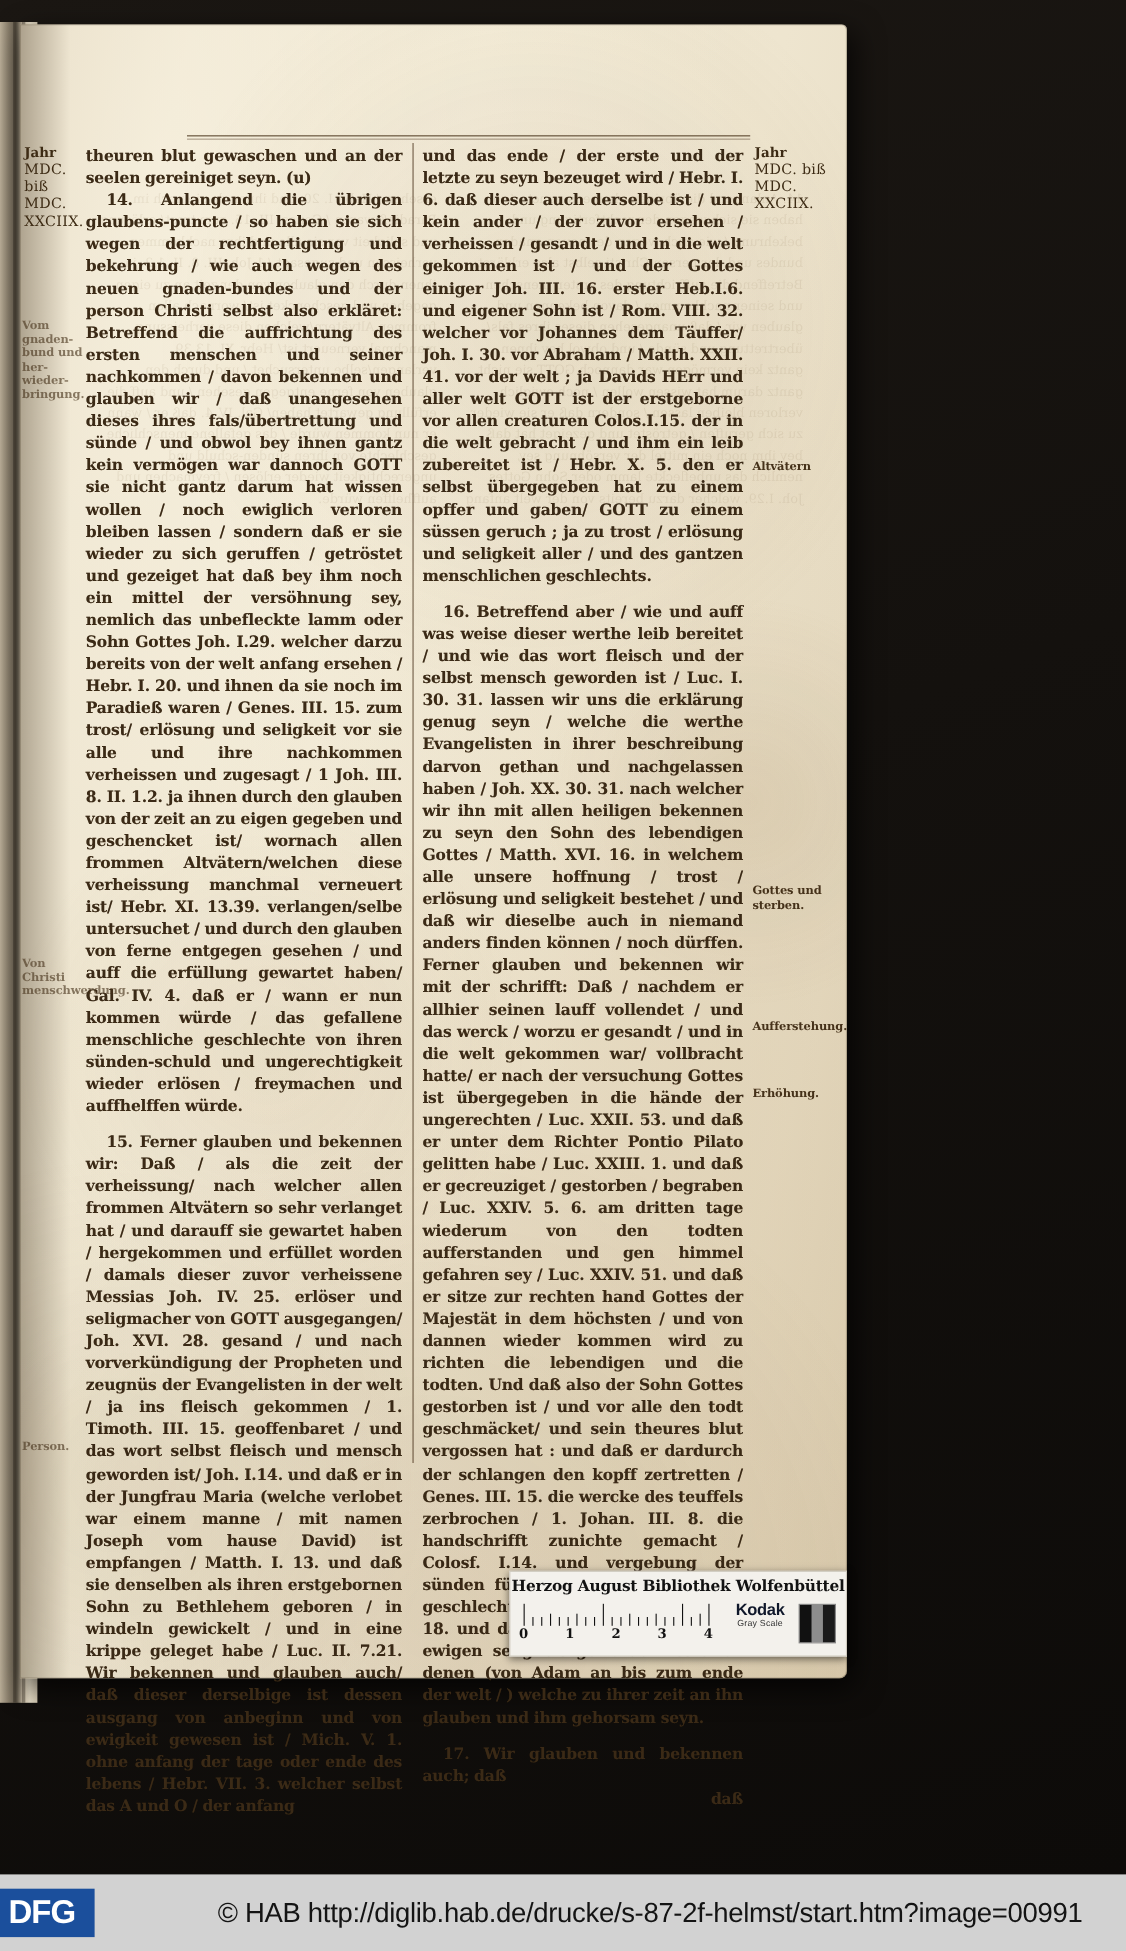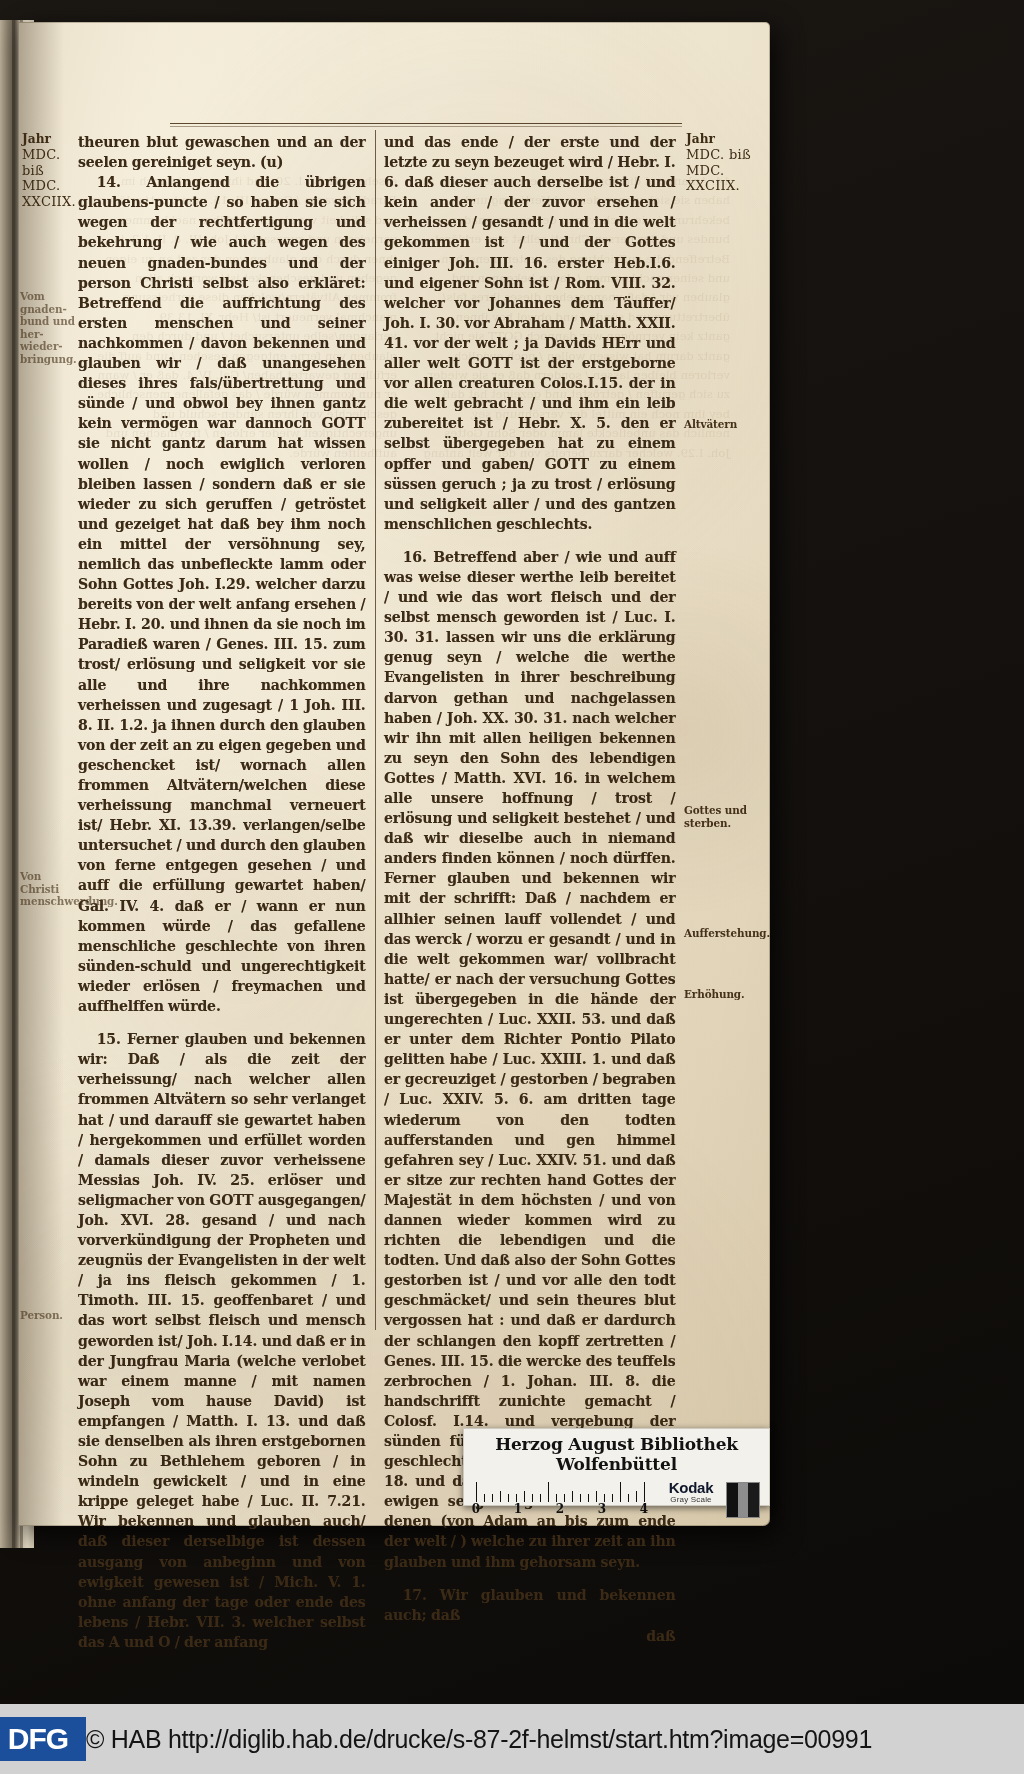--- a/index.html
+++ b/index.html
@@ -86,21 +86,21 @@
 
   .yearbox{position:absolute;font-family:"DejaVu Serif",serif;color:#3d2b14;}
   .yearbox .yr{font-weight:700;font-size:12.2px;line-height:15px;}
   .yearbox .rm{font-weight:400;font-size:13px;line-height:15.6px;letter-spacing:.3px;}
 
   
   #target{position:absolute;left:463px;top:1428px;width:305px;height:76px;
           background:#f3f1ec;border:1px solid #cfcabf;
           box-shadow:0 2px 7px rgba(0,0,0,.55);}
   #target .tt{margin:5px 0 0 0;text-align:center;font-family:"DejaVu Serif",serif;
-              font-weight:700;font-size:17px;color:#121212;letter-spacing:-.2px;}
+              font-weight:700;font-size:14px;color:#121212;letter-spacing:-.2px;}
   #target .row{position:relative;height:48px;}
   #ruler{position:absolute;left:8px;top:6px;width:178px;height:40px;}
   #ruler .ticks{position:absolute;left:0;top:0;width:100%;height:22px;}
   #ruler .t{position:absolute;bottom:0;width:1px;background:#111;}
   #ruler .lbls{position:absolute;left:0;top:22px;width:100%;height:16px;}
   #ruler .lbls span{position:absolute;transform:translateX(-50%);
         font-family:"DejaVu Serif",serif;font-size:12px;font-weight:700;color:#111;}
   #kodak{position:absolute;left:196px;top:5px;width:62px;text-align:center;}
   #kodak .kw{font-family:"Liberation Sans",sans-serif;font-weight:700;
              font-size:15px;color:#0f172a;letter-spacing:-.3px;}
@@ -110,21 +110,21 @@
          border:1px solid #888;display:flex;}
   #patch i{display:block;height:100%;}
 
   
   #footer{position:absolute;left:0;top:1704px;width:1024px;height:70px;
           background:#d2d2d2;display:flex;align-items:center;}
   #dfg{width:96px;height:44px;background:#1b4f9c;color:#fff;
        display:flex;align-items:center;justify-content:center;
        font-family:"Liberation Sans",sans-serif;font-weight:700;font-size:30px;
        letter-spacing:-1px;margin-left:-10px;}
-  #fcredit{flex:1;text-align:left;font-family:"Liberation Sans",sans-serif;
+  #fcredit{flex:1;text-align:right;font-family:"Liberation Sans",sans-serif;
            font-size:25px;color:#141414;letter-spacing:-.3px;padding-right:40px;}
 </style>
 </head>
 <body>
 
 <div id="viewer">
 
   <div id="mount"></div>
 
   <div id="gutter">

